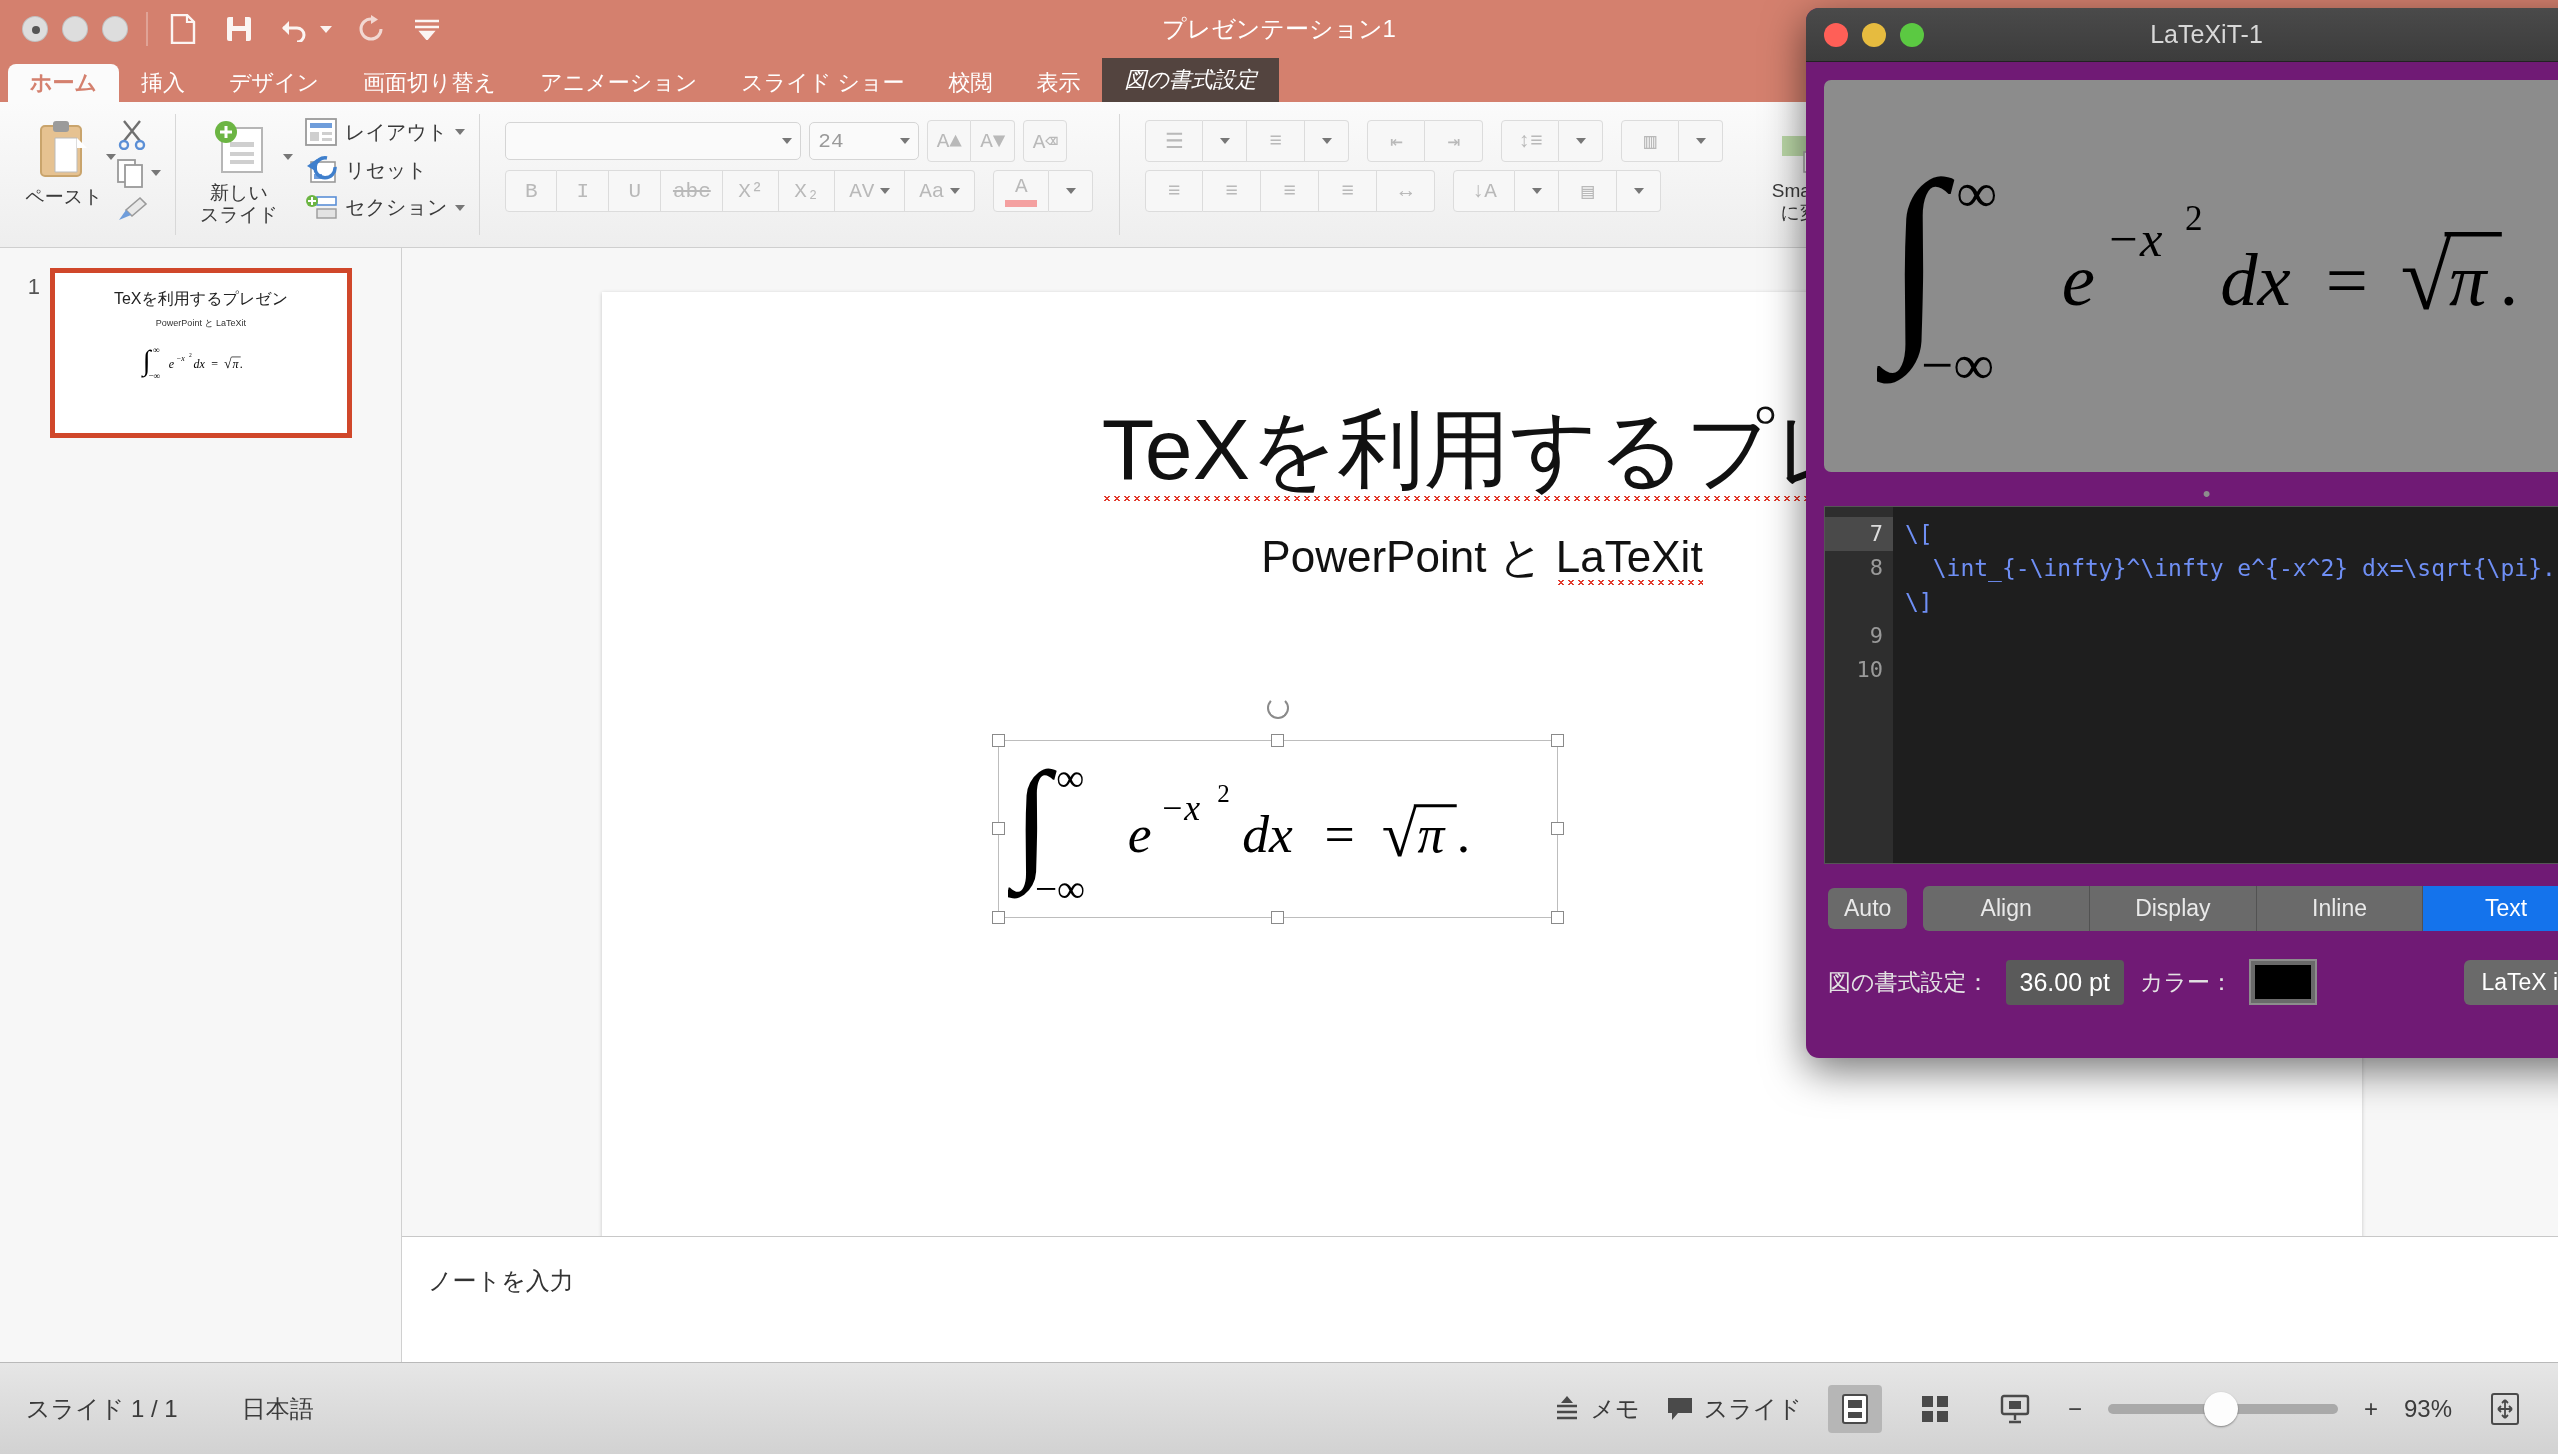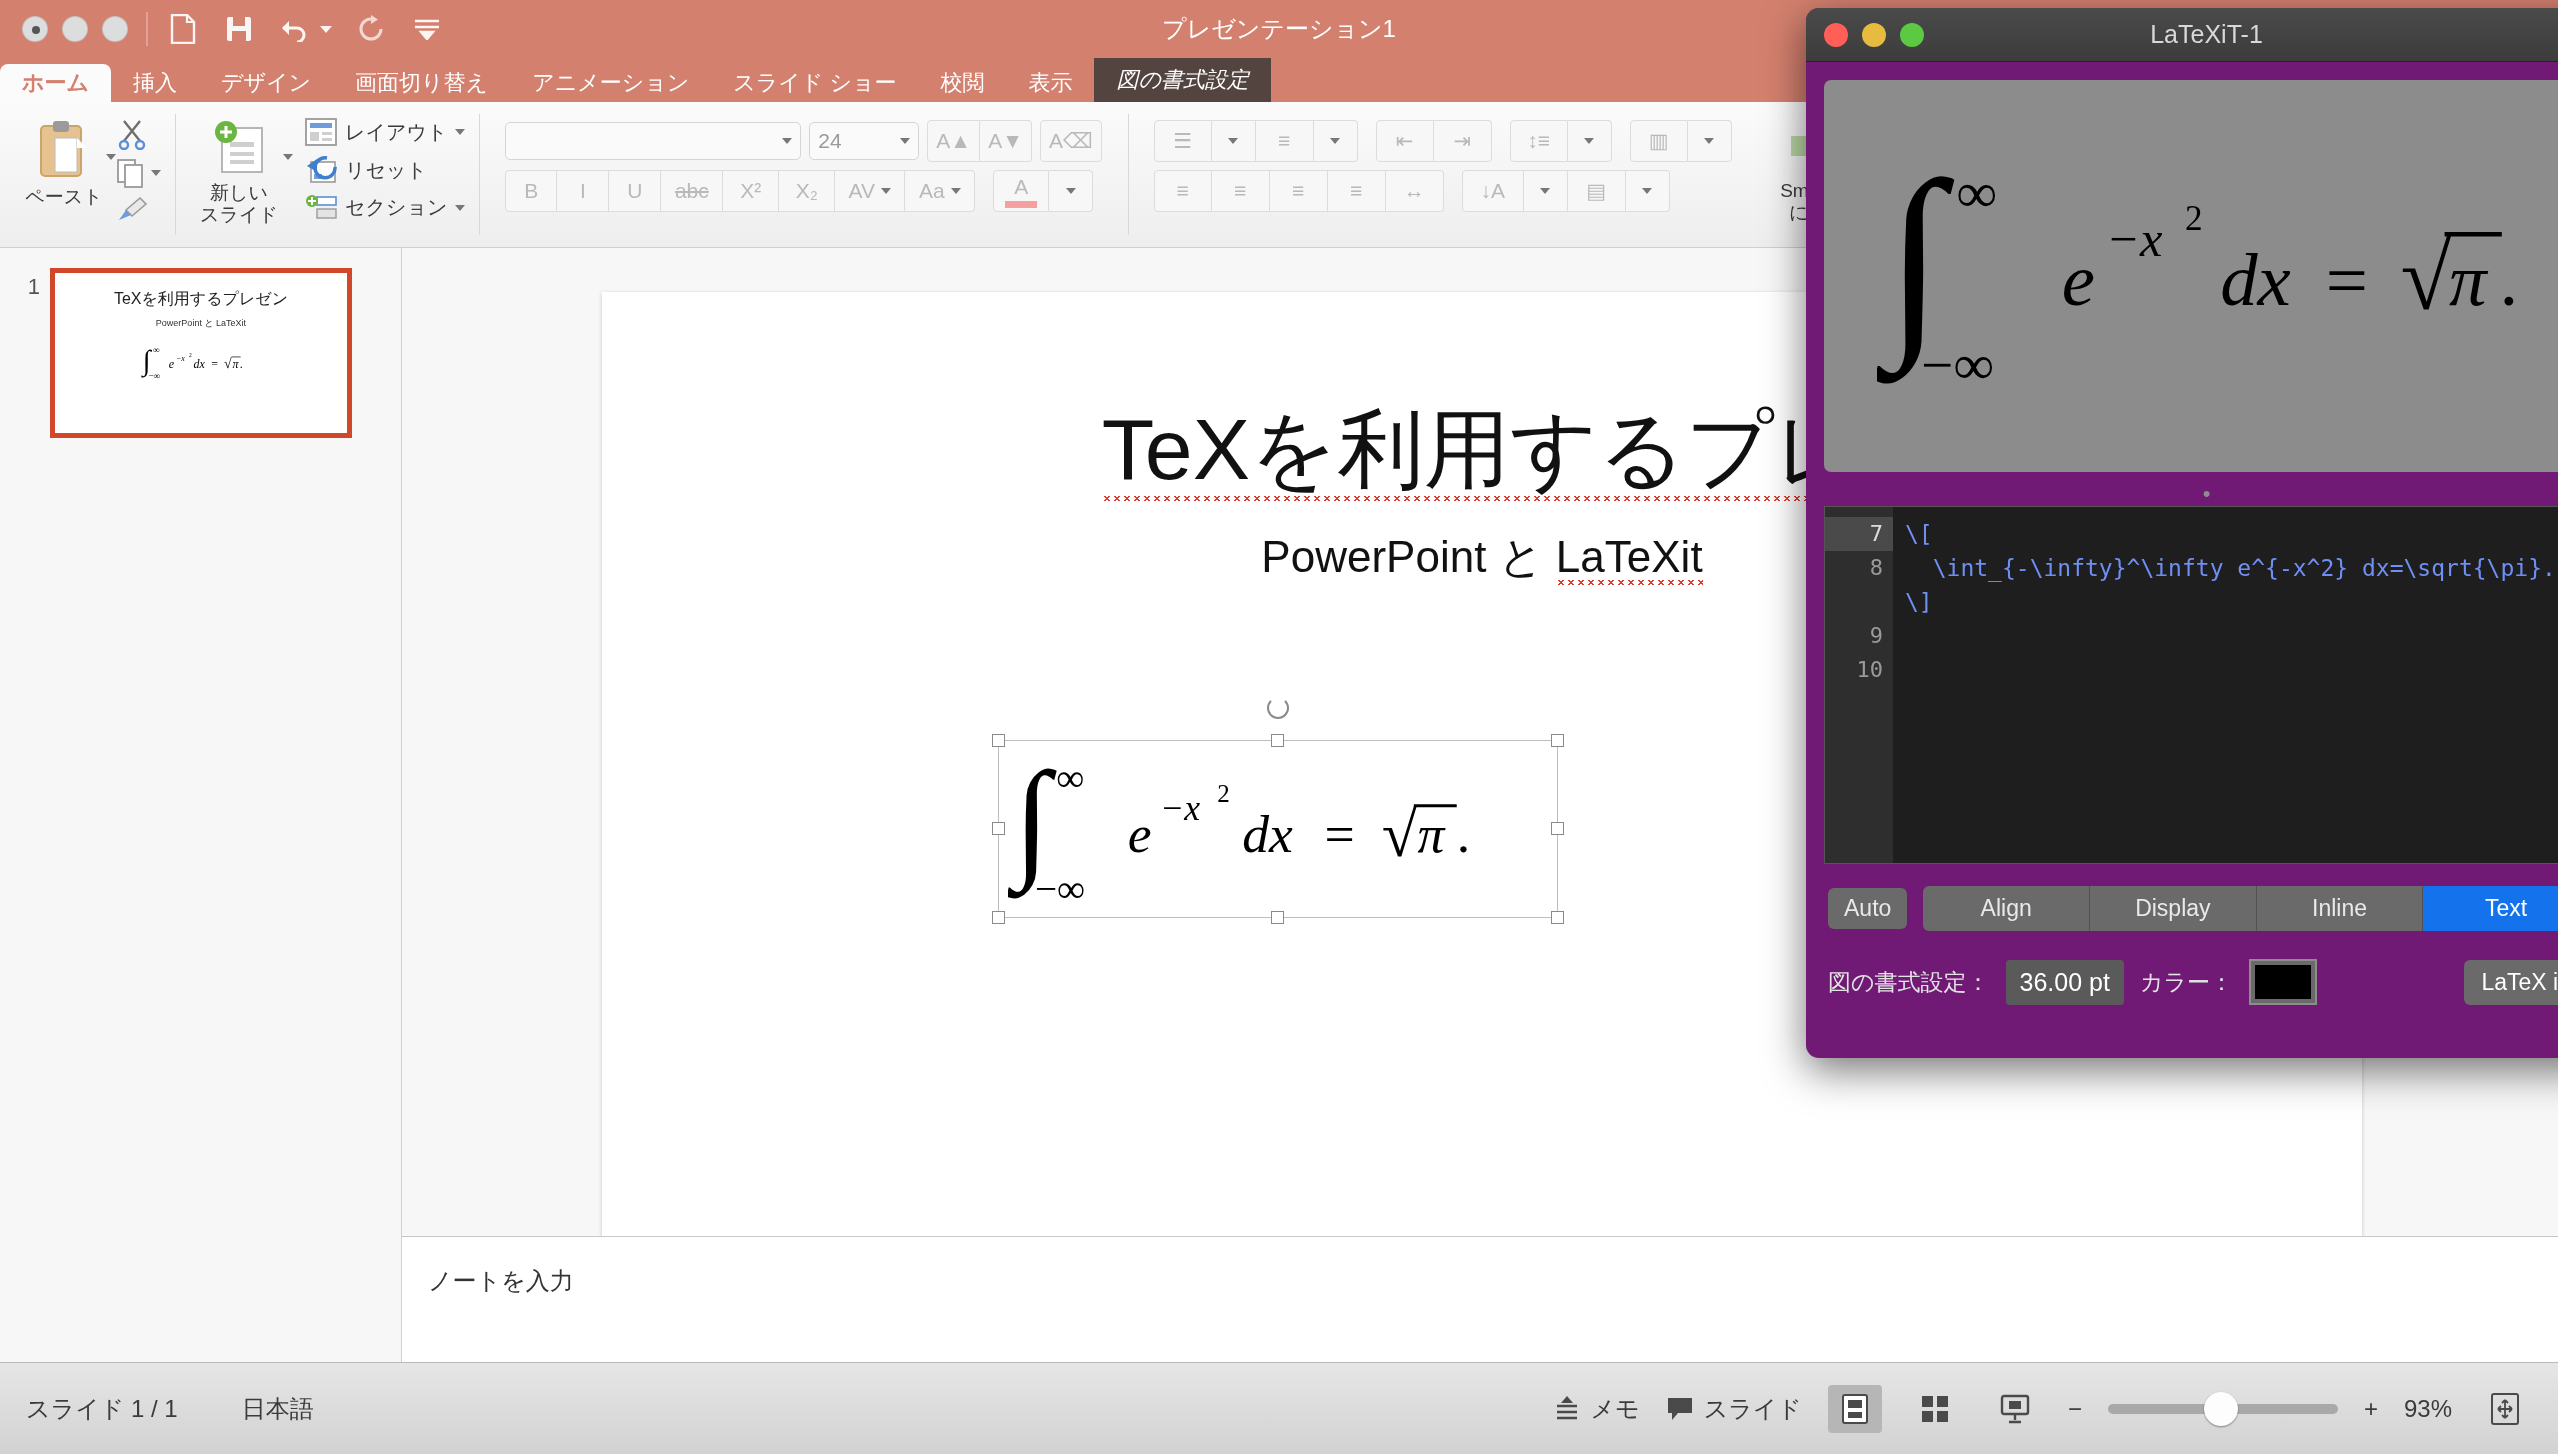--- a/index.html
+++ b/index.html
@@ -24,21 +24,21 @@
      color:#fff; opacity:.92; }
   .qat-ico svg { display:block; }
   .caret { width:0;height:0;border-left:6px solid transparent;border-right:6px solid transparent;
      border-top:7px solid rgba(255,255,255,.9); }
   .doc-title { position:absolute; left:0; right:0; text-align:center; color:#fff;
      font-size:24px; pointer-events:none; }
   .tb-right { position:absolute; right:26px; top:12px; display:flex; gap:26px; align-items:center; }
   .tb-right .circ { width:34px;height:34px;border:3px solid rgba(255,255,255,.85);border-radius:50%; }
 
   
-  .tabs { height:44px; background:#d4806e; display:flex; align-items:flex-end; padding-left:0; }
+  .tabs { height:44px; background:#d4806e; display:flex; align-items:flex-end; padding-left:8px; }
   .tab { color:#fff; font-size:22px; padding:0 22px; height:38px; line-height:38px;
      border-radius:8px 8px 0 0; white-space:nowrap; }
   .tab.active { background:#fbfbfb; color:#d4806e; font-weight:bold; }
   .tab.contextual { background:#53443f; color:#fff; height:44px; line-height:44px; border-radius:0;font-style:italic; }
 
   
   .ribbon { height:146px; background:linear-gradient(#fbfbfb,#eeeeee);
      border-bottom:1px solid #cfcfcf; display:flex; align-items:stretch; position:relative; }
   .rgroup { display:flex; align-items:flex-start; padding:8px 14px; position:relative; }
   .rgroup + .rgroup::before { content:""; position:absolute; left:0; top:12px; bottom:12px;
@@ -46,21 +46,21 @@
   .big-btn { width:100px; display:flex; flex-direction:column; align-items:center;
      padding-top:10px; }
   .big-lbl { font-size:19px; color:#3a3a3a; text-align:center; line-height:1.15; margin-top:4px; }
   .ico { display:flex; align-items:center; justify-content:center; }
   .minis { display:flex; flex-direction:column; gap:8px; padding-top:8px; }
   .mini-row { display:flex; align-items:center; gap:5px; }
   .tri { width:0;height:0;border-left:5px solid transparent;border-right:5px solid transparent;
      border-top:6px solid #777; }
   .lbl-btn { display:flex; align-items:center; gap:8px; font-size:20px; color:#3a3a3a; }
 
-  .fontbar { display:flex; flex-direction:column; gap:8px; padding:10px 12px 0 12px; }
+  .fontbar { display:flex; flex-direction:column; gap:8px; padding:10px 12px 0 12px;font-family:Liberation Mono, monospace; }
   .fb-row { display:flex; align-items:center; gap:8px; }
   .combo { height:38px; border:1px solid #d5d5d5; border-radius:5px; background:#fafafa;
      display:flex; align-items:center; justify-content:space-between; padding:0 8px;
      font-size:21px; color:#9a9a9a; }
   .cell { height:42px; min-width:44px; border:1px solid #dcdcdc; background:#f7f7f7;
      display:flex; align-items:center; justify-content:center; border-radius:4px;
      font-size:21px; color:#b9b9b9; padding:0 8px; }
   .cellgrp { display:flex; }
   .cellgrp .cell { border-radius:0; border-left:none; }
   .cellgrp .cell:first-child { border-left:1px solid #dcdcdc; border-radius:4px 0 0 4px; }

